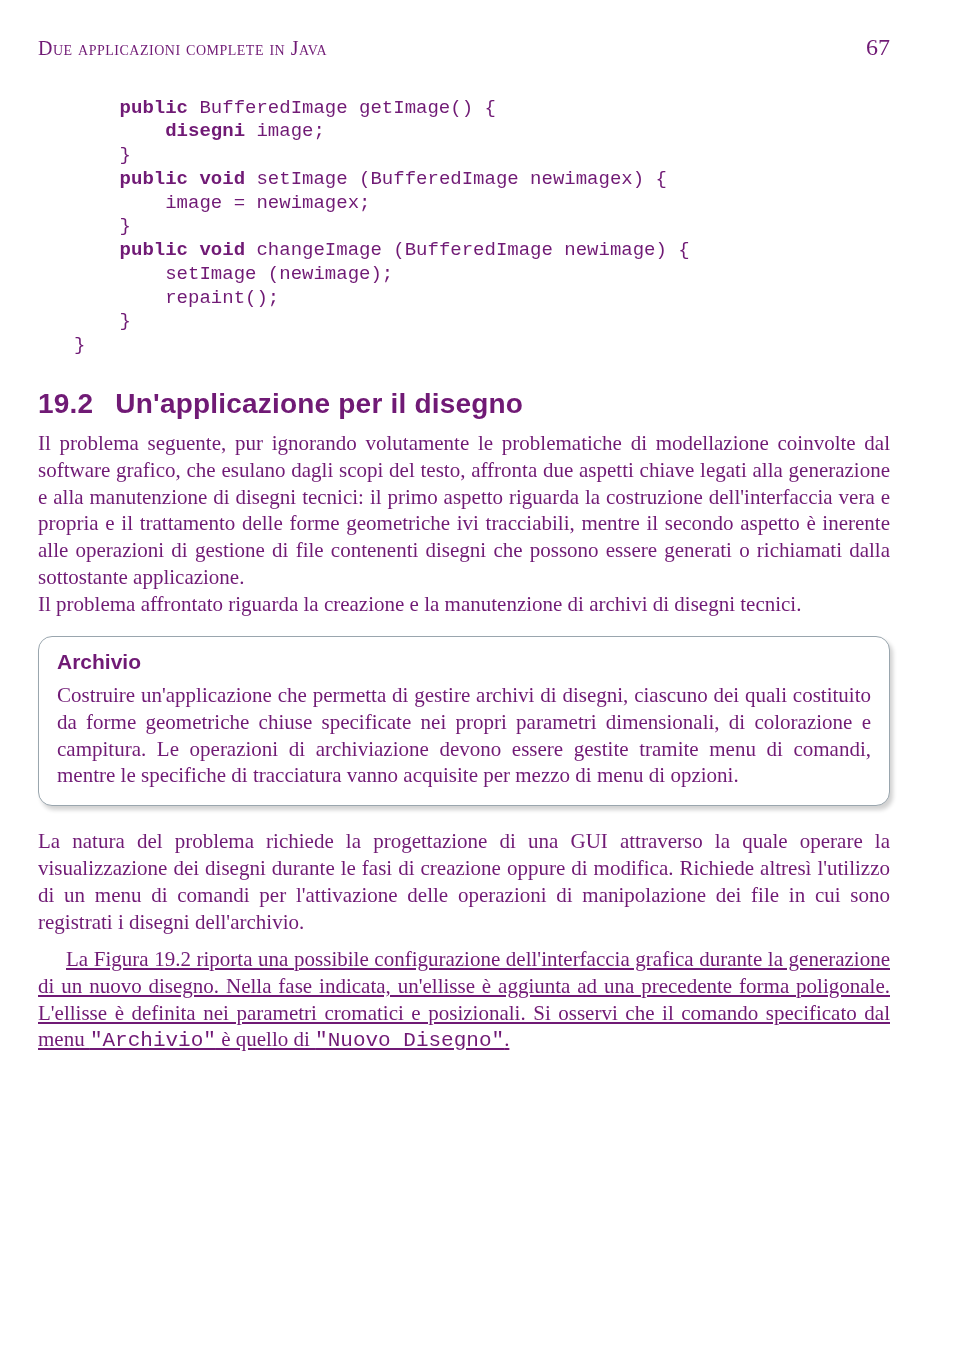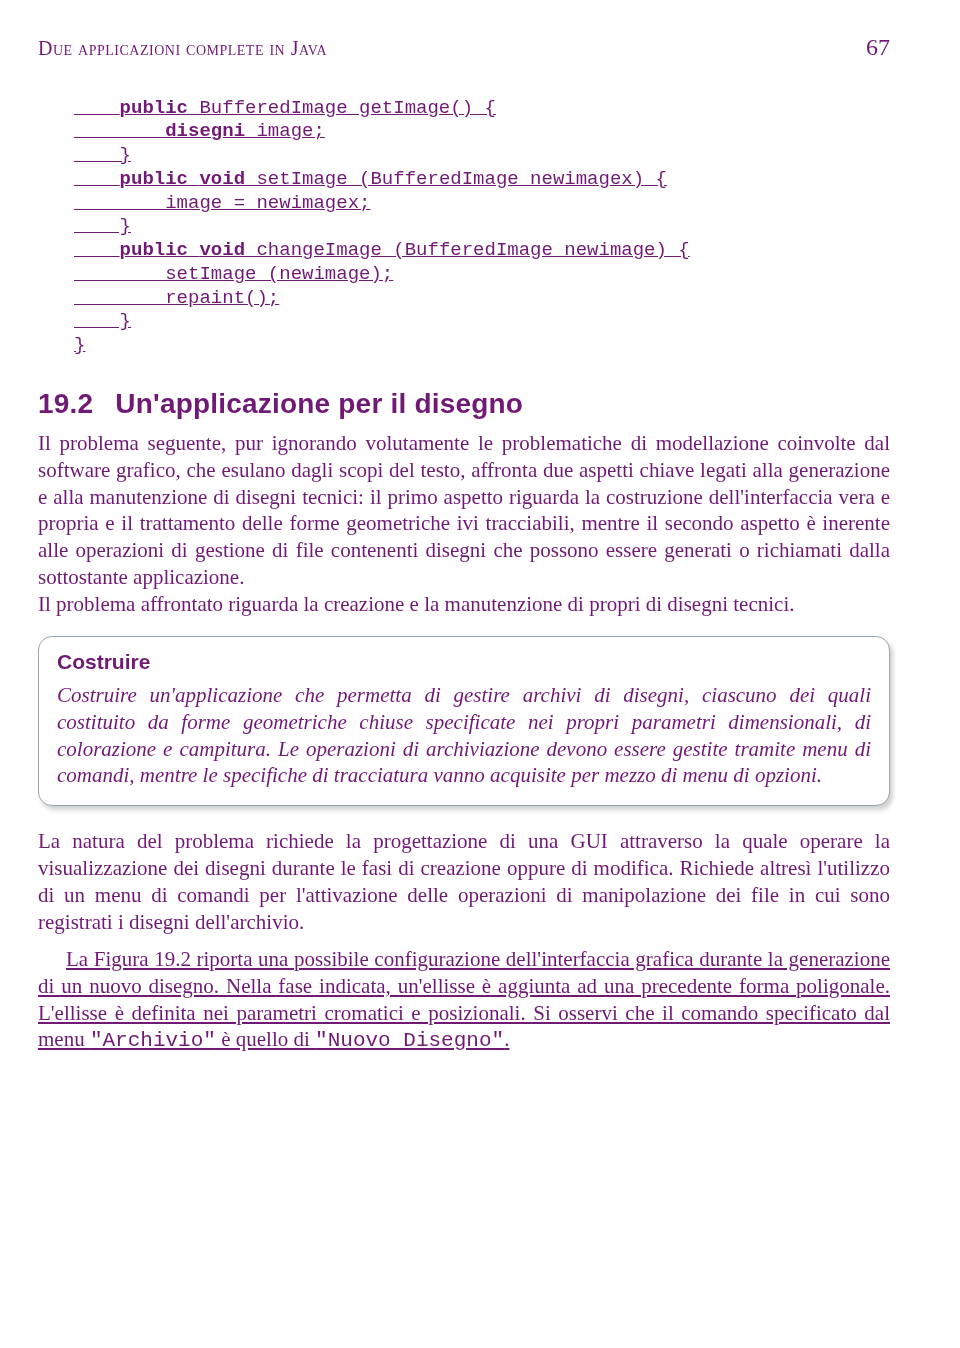--- a/index.html
+++ b/index.html
@@ -31,21 +31,20 @@
   }
   .running-head .right {
     font-size: 24px;
   }
   pre.code {
     font-family: "Courier New", Courier, monospace;
     font-size: 19px;
     line-height: 1.25;
     margin: 0 0 28px 36px;
     white-space: pre;
-    text-decoration: underline;
   }
   pre.code .keyword {
     font-weight: bold;
   }
   h2.section {
     font-family: "Gill Sans", "Gill Sans MT", "Helvetica Neue", Arial, sans-serif;
     font-weight: 700;
     font-size: 28px;
     margin: 14px 0 8px 0;
     letter-spacing: 0.2px;
@@ -84,21 +83,20 @@
     box-shadow: 3px 4px 4px rgba(0,0,0,0.18);
     background: #fff;
   }
   .callout-title {
     font-family: "Gill Sans", "Gill Sans MT", "Helvetica Neue", Arial, sans-serif;
     font-weight: 700;
     font-size: 21px;
     margin: 0 0 6px 0;
   }
   .callout-body {
-    font-style: italic;
     text-align: justify;
     margin: 0;
   }
   .spacer-sm { height: 10px; }
 </style>
 </head>
 <body>
 
 <div class="page">
 
@@ -117,24 +115,24 @@
         setImage (newimage);
         repaint();
     }
 }</pre>
 
   <h2 class="section">
     <span class="num">19.2</span><span>Un'applicazione per il disegno</span>
   </h2>
   <p class="body first">Il problema seguente, pur ignorando volutamente le problematiche di modellazione coinvolte dal software grafico, che esulano dagli scopi del testo, affronta due aspetti chiave legati alla generazione e alla manutenzione di disegni tecnici: il primo aspetto riguarda la costruzione dell'interfaccia vera e propria e il trattamento delle forme geometriche ivi tracciabili, mentre il secondo aspetto è inerente alle operazioni di gestione di file contenenti disegni che possono essere generati o richiamati dalla sottostante applicazione.</p>
 
-  <p class="body first">Il problema affrontato riguarda la creazione e la manutenzione di propri di disegni tecnici.</p>
+  <p class="body first">Il problema affrontato riguarda la creazione e la manutenzione di archivi di disegni tecnici.</p>
 
   <div class="callout">
-    <p class="callout-title">Costruire</p>
+    <p class="callout-title">Archivio</p>
     <p class="callout-body">Costruire un'applicazione che permetta di gestire archivi di disegni, ciascuno dei quali costituito da forme geometriche chiuse specificate nei propri parametri dimensionali, di colorazione e campitura. Le operazioni di archiviazione devono essere gestite tramite menu di comandi, mentre le specifiche di tracciatura vanno acquisite per mezzo di menu di opzioni.</p>
   </div>
 
   <p class="body first">La natura del problema richiede la progettazione di una GUI attraverso la quale operare la visualizzazione dei disegni durante le fasi di creazione oppure di modifica. Richiede altresì l'utilizzo di un menu di comandi per l'attivazione delle operazioni di manipolazione dei file in cui sono registrati i disegni dell'archivio.</p>
   <div class="spacer-sm"></div>
   <p class="body indent" id="after-callout-para2">La Figura 19.2 riporta una possibile configurazione dell'interfaccia grafica durante la generazione di un nuovo disegno. Nella fase indicata, un'ellisse è aggiunta ad una precedente forma poligonale. L'ellisse è definita nei parametri cromatici e posizionali. Si osservi che il comando specificato dal menu <span class="mono-inline">"Archivio"</span> è quello di <span class="mono-inline">"Nuovo Disegno"</span>.</p>
 
 </div>
 
 </body></html>

